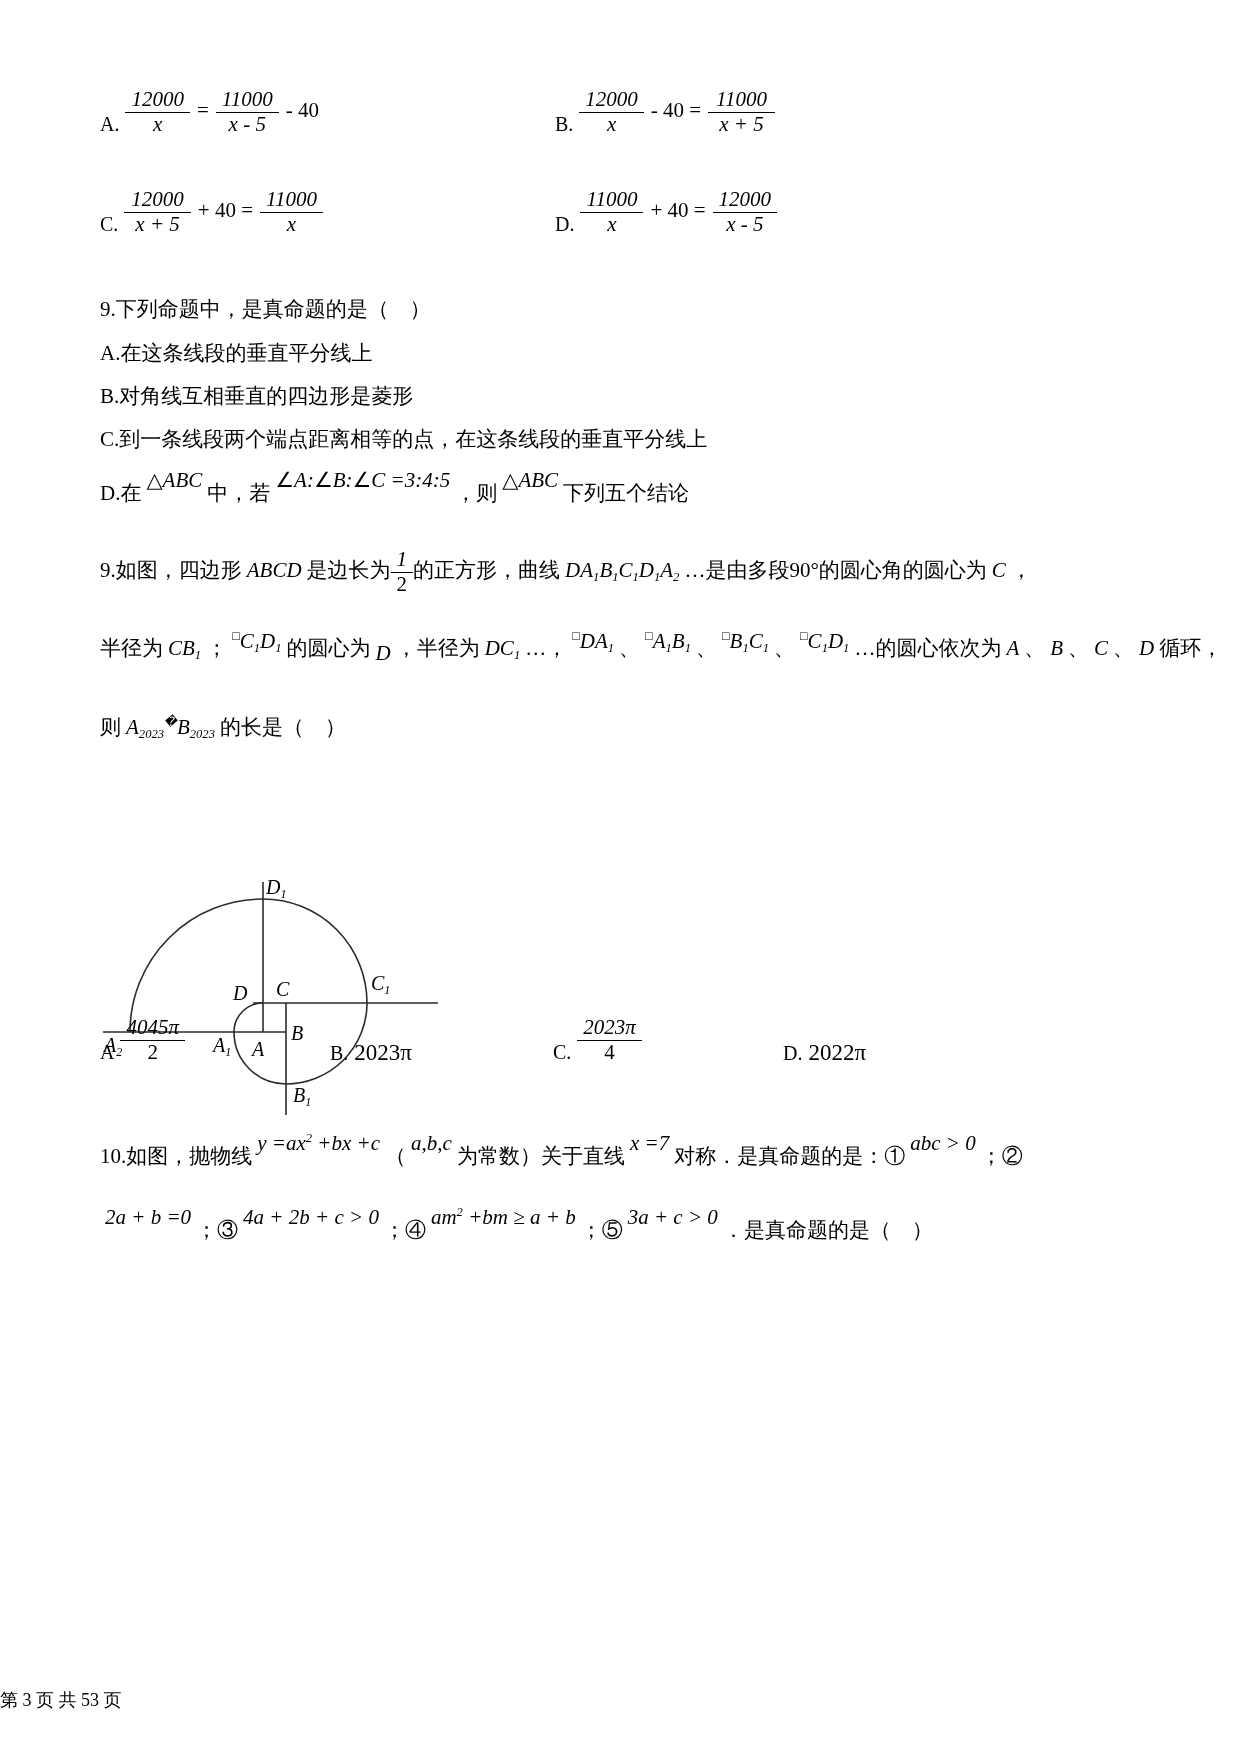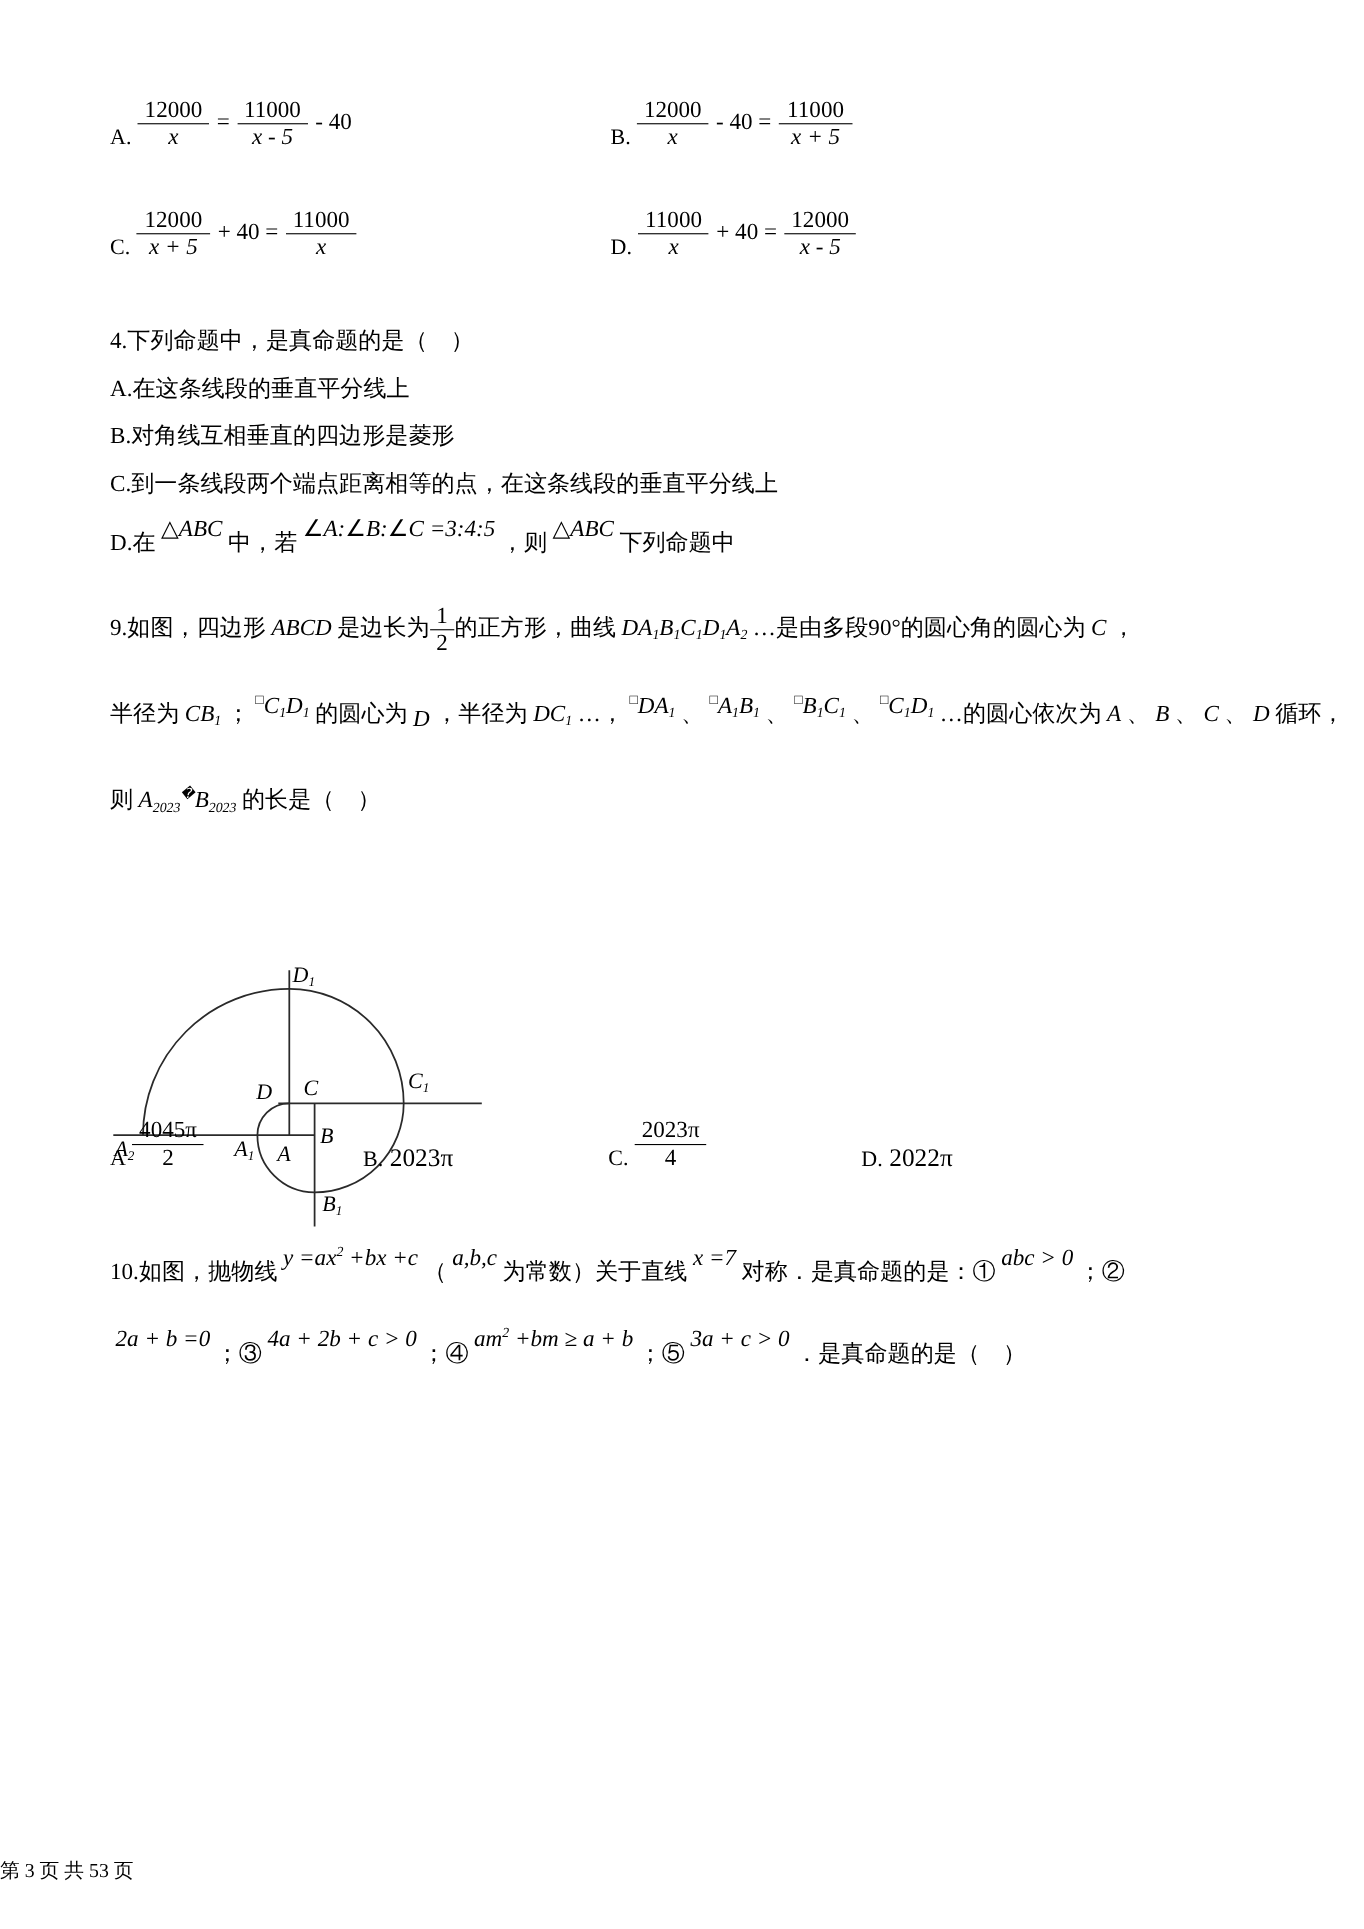--- a/index.html
+++ b/index.html
@@ -6,21 +6,21 @@
   body{
     width:1240px;height:1754px;background:#ffffff;color:#000;
     font-family:"Liberation Serif","DejaVu Serif",serif;
     position:relative;overflow:hidden;
   }
   .block{position:absolute;white-space:nowrap;font-size:21px;line-height:30px;}
   .lbl{display:inline-block;font-size:20px;margin-right:6px;}
   .low14{position:relative;top:14px;}
   .op{display:inline-block;margin:0 7px;font-size:21px;}
   .frac{display:inline-block;text-align:center;vertical-align:middle;line-height:1.12;font-size:21px;}
-  .frac .num{display:block;border-bottom:1.5px solid #000;padding:0 6px;}
+  .frac .num{display:block;border-bottom:1.5px solid #000;padding:0 6px;font-style:italic;}
   .frac .den{display:block;padding:0 6px;}
   .mvar{font-style:italic;font-family:"Liberation Serif","DejaVu Sans",serif;margin:0 5px;}
   .mnum{font-style:normal;font-family:"Liberation Serif","DejaVu Sans",serif;}
   .raise{position:relative;top:-13px;}
   .raise-sm{position:relative;top:-7px;margin-top:36px;}
   .low{position:relative;top:5px;}
   sub{font-size:0.6em;line-height:0;vertical-align:-0.3em;}
   sup{font-size:0.6em;line-height:0;vertical-align:0.65em;}
   .fig{position:absolute;left:80px;top:785px;width:380px;height:345px;}
   .fig svg{position:absolute;left:0;top:0;}
@@ -39,26 +39,26 @@
   <span class="lbl low14">B.</span><span class="frac"><span class="num mnum">12000</span><span class="den mvar">x</span></span><span class="op">- 40 =</span><span class="frac"><span class="num mnum">11000</span><span class="den mvar">x + 5</span></span><span class="op"></span>
 </div>
 
 <div class="block" style="top:188px;left:100px">
   <span class="lbl low14">C.</span><span class="frac"><span class="num mnum">12000</span><span class="den mvar">x + 5</span></span><span class="op">+ 40 =</span><span class="frac"><span class="num mnum">11000</span><span class="den mvar">x</span></span><span class="op"></span>
 </div>
 <div class="block" style="top:188px;left:555px">
   <span class="lbl low14">D.</span><span class="frac"><span class="num mnum">11000</span><span class="den mvar">x</span></span><span class="op">+ 40 =</span><span class="frac"><span class="num mnum">12000</span><span class="den mvar">x - 5</span></span><span class="op"></span>
 </div>
 
-<div class="block" style="top:294px;left:100px">4.下列命题中，是真命题的是（　）</div>
+<div class="block" style="top:294px;left:100px">9.下列命题中，是真命题的是（　）</div>
 <div class="block" style="top:338px;left:100px">A.在这条线段的垂直平分线上</div>
 <div class="block" style="top:381px;left:100px">B.对角线互相垂直的四边形是菱形</div>
 <div class="block" style="top:424px;left:100px">C.到一条线段两个端点距离相等的点，在这条线段的垂直平分线上</div>
 <div class="block" style="top:478px;left:100px">
-  <span>D.在</span><span class="mvar raise">△ABC</span><span>中，若</span><span class="mvar raise">∠A:∠B:∠C =3:4:5</span><span>，则</span><span class="mvar raise">△ABC</span><span>下列命题中</span>
+  <span>D.在</span><span class="mvar raise">△ABC</span><span>中，若</span><span class="mvar raise">∠A:∠B:∠C =3:4:5</span><span>，则</span><span class="mvar raise">△ABC</span><span>下列五个结论</span>
 </div>
 
 <div class="block" style="top:548px;left:100px">
   <span>9.如图，四边形</span><span class="mvar">ABCD</span><span>是边长为</span><span class="frac"><span class="num mnum">1</span><span class="den mnum">2</span></span><span>的正方形，曲线</span><span class="mvar">DA<sub>1</sub>B<sub>1</sub>C<sub>1</sub>D<sub>1</sub>A<sub>2</sub></span><span>…是由多段</span><span class="mnum">90°</span><span>的圆心角的圆心为</span><span class="mvar">C</span><span>，</span>
 </div>
 <div class="block" style="top:633px;left:100px">
   <span>半径为</span><span class="mvar">CB<sub>1</sub></span><span>；</span><span class="mvar raise-sm"><sup>□</sup>C<sub>1</sub>D<sub>1</sub></span><span>的圆心为</span><span class="mvar low">D</span><span>，半径为</span><span class="mvar">DC<sub>1</sub></span><span>…，</span><span class="mvar raise-sm"><sup>□</sup>DA<sub>1</sub></span><span>、</span><span class="mvar raise-sm"><sup>□</sup>A<sub>1</sub>B<sub>1</sub></span><span>、</span><span class="mvar raise-sm"><sup>□</sup>B<sub>1</sub>C<sub>1</sub></span><span>、</span><span class="mvar raise-sm"><sup>□</sup>C<sub>1</sub>D<sub>1</sub></span><span>…的圆心依次为</span><span class="mvar">A</span><span>、</span><span class="mvar">B</span><span>、</span><span class="mvar">C</span><span>、</span><span class="mvar">D</span><span>循环，</span>
 </div>
 <div class="block" style="top:712px;left:100px">
   <span>则</span><span class="mvar">A<sub>2023</sub><sup>�</sup>B<sub>2023</sub></span><span>的长是（　）</span>

